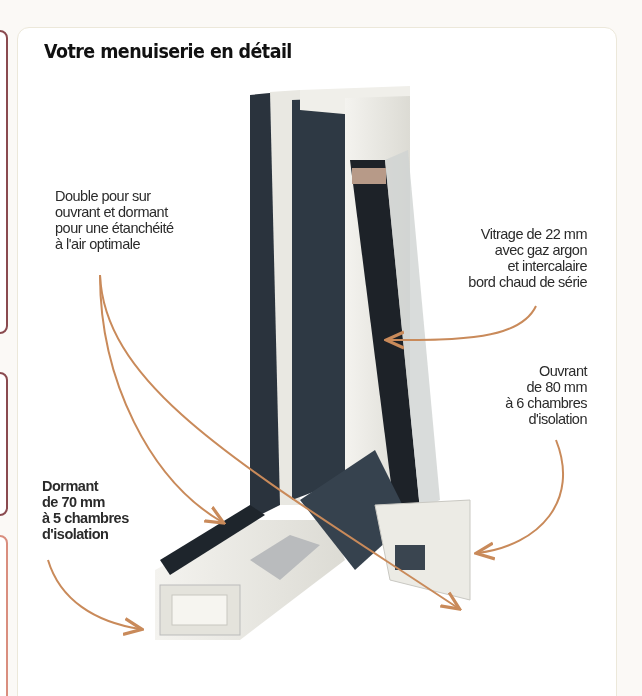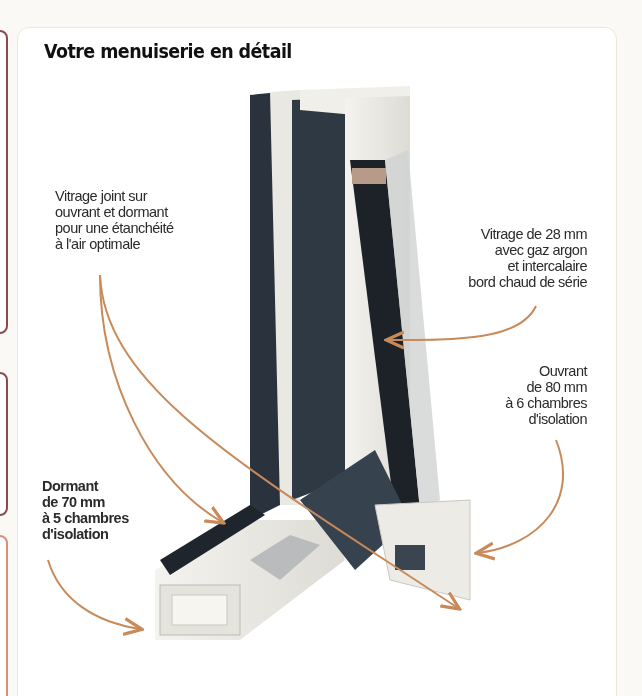--- a/index.html
+++ b/index.html
@@ -74,25 +74,25 @@
   <polygon points="375,505 470,500 470,600 390,580" fill="#ecebe5" stroke="#c9c8c2"></polygon>
   <rect x="395" y="545" width="30" height="25" fill="#3a4550"></rect>
 
   <path d="M100,275 C100,380 150,480 222,522" fill="none" stroke="#c98a5a" stroke-width="2" marker-end="url(#ah)"></path>
   <path d="M100,275 C105,390 250,470 458,608" fill="none" stroke="#c98a5a" stroke-width="2" marker-end="url(#ah)"></path>
   <path d="M536,306 C520,340 460,340 388,340" fill="none" stroke="#c98a5a" stroke-width="2" marker-end="url(#ah)"></path>
   <path d="M556,440 C580,500 540,545 478,553" fill="none" stroke="#c98a5a" stroke-width="2" marker-end="url(#ah)"></path>
   <path d="M48,560 C60,600 95,622 140,629" fill="none" stroke="#c98a5a" stroke-width="2" marker-end="url(#ah)"></path>
 </svg>
 
-<div class="label" style="left:55px;top:188px;">Vitrage joint sur
+<div class="label" style="left:55px;top:188px;">Double pour sur
 ouvrant et dormant
 pour une étanchéité
 à l'air optimale</div>
-<div class="label right" style="right:55px;top:226px;">Vitrage de 28 mm
+<div class="label right" style="right:55px;top:226px;">Vitrage de 22 mm
 avec gaz argon
 et intercalaire
 bord chaud de série</div>
 <div class="label right" style="right:55px;top:363px;">Ouvrant
 de 80 mm
 à 6 chambres
 d'isolation</div>
 <div class="label" style="left:42px;top:478px;font-weight:bold;">Dormant
 de 70 mm
 à 5 chambres

